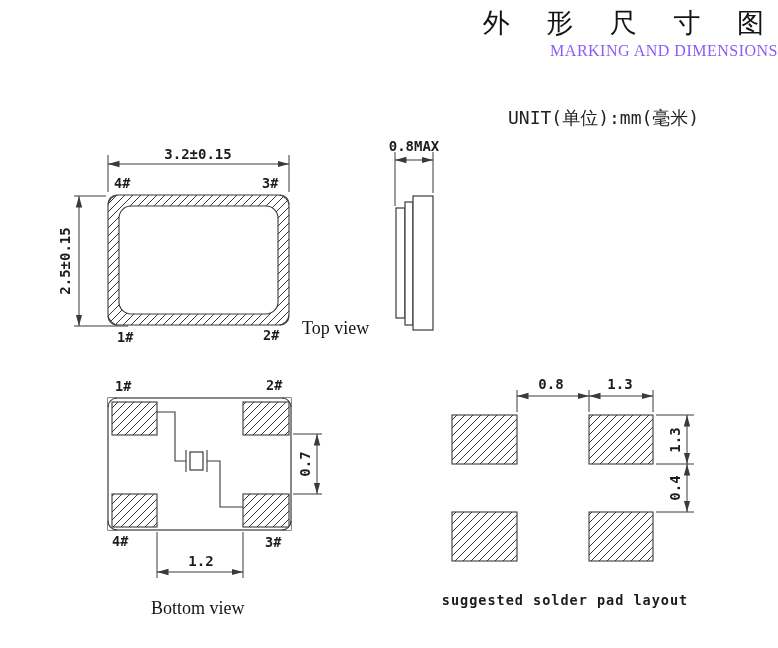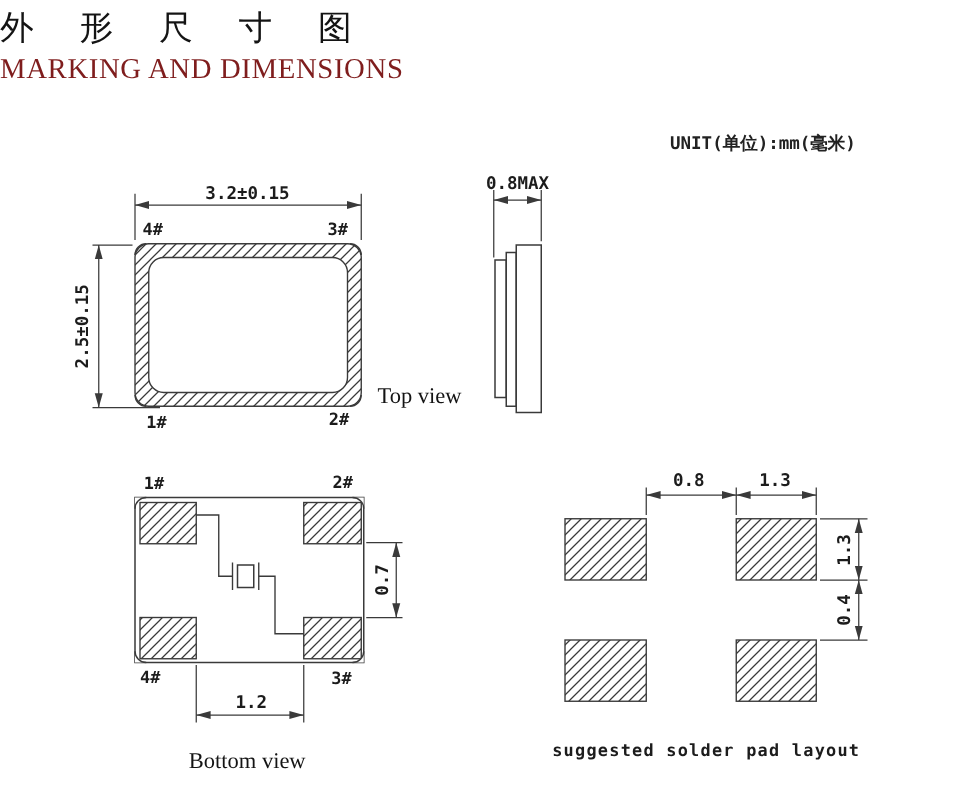--- a/index.html
+++ b/index.html
@@ -1,37 +1,37 @@
 <!DOCTYPE html>
 <html><head>
 <meta charset="utf-8">
 <style>
   html,body{margin:0;padding:0;background:#fff;}
   .canvas{
     position:relative;width:778px;height:648px;background:#ffffff;
     font-family:"Liberation Sans",sans-serif;overflow:hidden;color:#1c1c1c;
   }
-  .title-block{position:absolute;top:6px;left:0;width:778px;text-align:left;}
+  .title-block{position:absolute;top:6px;left:0;width:778px;text-align:right;}
   .main-title{
     font-family:"DejaVu Sans",sans-serif;font-size:27px;font-weight:500;
     letter-spacing:14px;color:#141414;margin:0;line-height:34px;
   }
   .subtitle{
-    font-family:"Liberation Serif",serif;font-size:23px;color:#7f1d1d;
+    font-family:"Liberation Serif",serif;font-size:16px;color:#8b5cf6;
     letter-spacing:0.5px;margin-top:2px;
   }
   .unit-note{
     position:absolute;left:508px;top:106px;
-    font-family:"DejaVu Sans Mono",monospace;font-size:14px;font-weight:700;color:#222;margin-left:28px;
+    font-family:"DejaVu Sans Mono",monospace;font-size:18px;font-weight:400;color:#222;
   }
   .view-label{
     position:absolute;font-family:"Liberation Serif",serif;
     font-size:18px;color:#141414;
   }
-  .view-label.top{left:302px;top:306px;}
+  .view-label.top{left:302px;top:318px;}
   .view-label.bottom{left:151px;top:598px;font-family:Liberation Serif, serif;}
   svg.drawing{position:absolute;left:0;top:0;}
   svg .ln{stroke:#3a3a3a;stroke-width:1.1;fill:none;}
   svg .dim{stroke:#3a3a3a;stroke-width:1;fill:none;}
   svg .shape{stroke:#3a3a3a;stroke-width:1.2;fill:#ffffff;}
   svg .pad{stroke:#3a3a3a;stroke-width:1.1;fill:url(#hatch);}
   svg .notch-fill{fill:#ffffff;stroke:none;}
   svg text{
     font-family:"DejaVu Sans Mono",monospace;font-size:13.5px;font-weight:600;
     fill:#1c1c1c;

